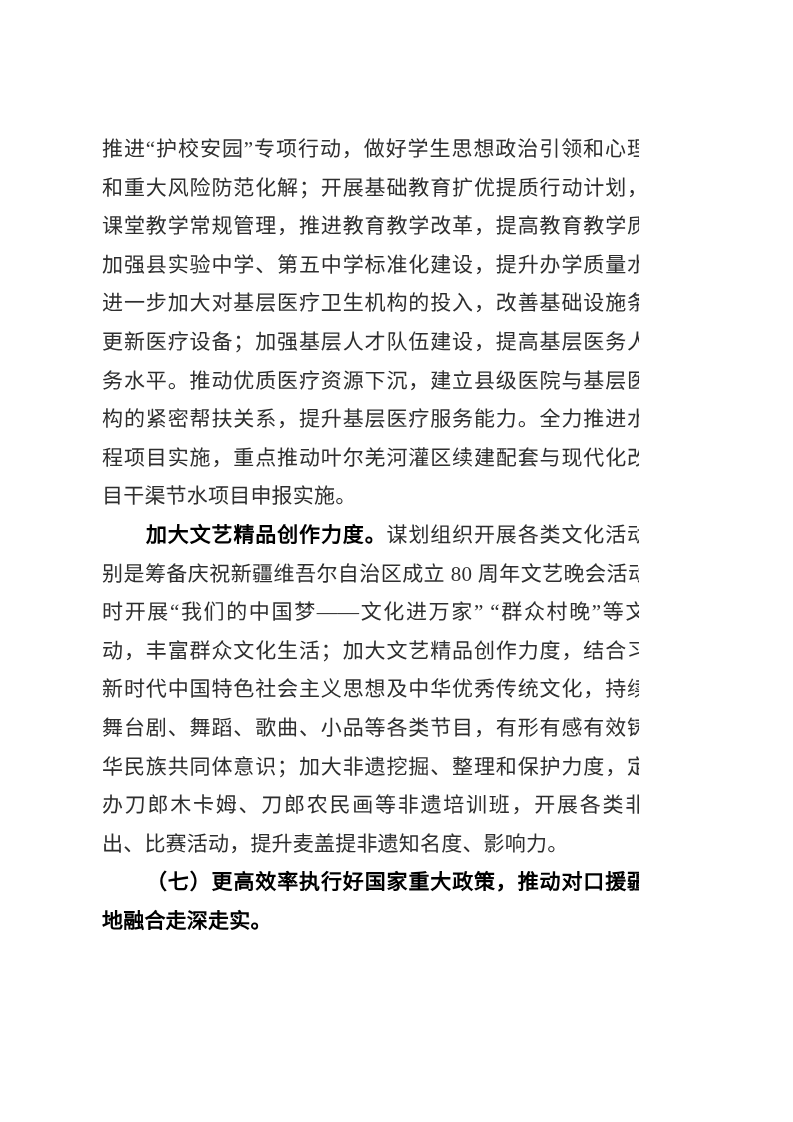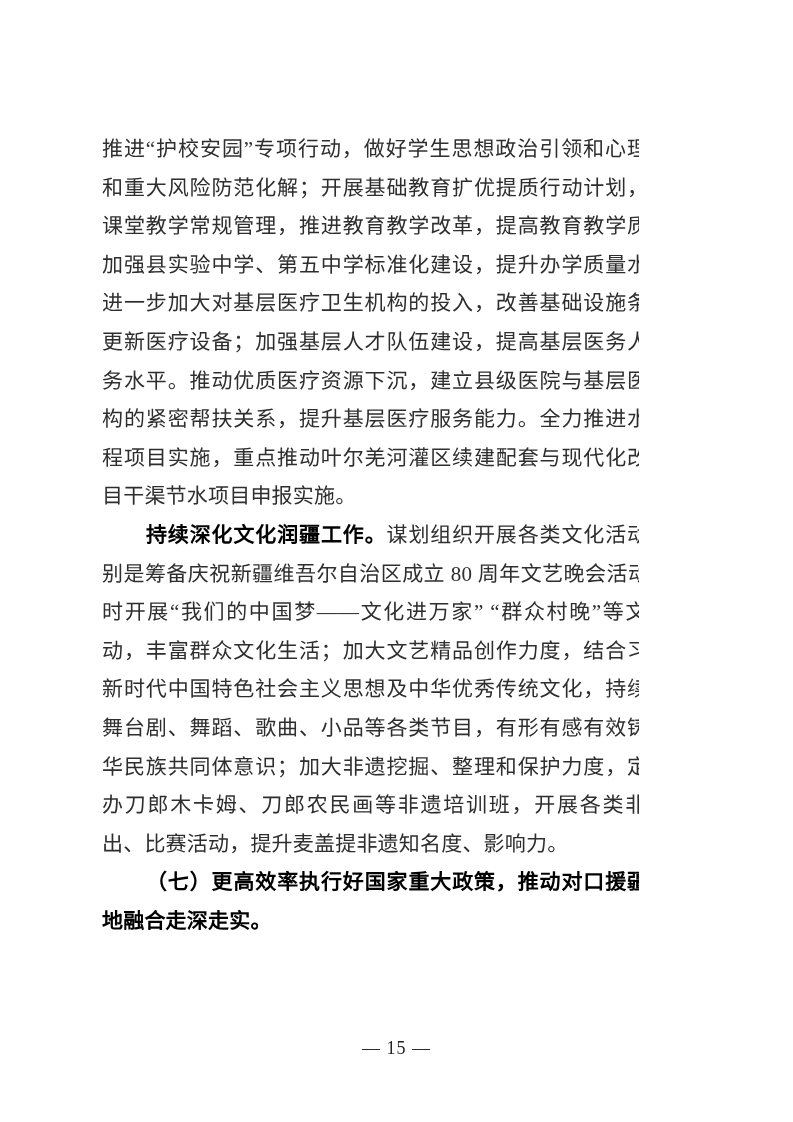--- a/index.html
+++ b/index.html
@@ -58,21 +58,20 @@
   }
 </style>
 </head>
 <body>
 
 <div class="page">
   <div class="content">
 
     <p class="para continued"><span>推进“护校安园”专项行动，做好学生思想政治引领和心理疏导和重大风险防范化解；开展基础教育扩优提质行动计划，加强课堂教学常规管理，推进教育教学改革，提高教育教学质量；加强县实验中学、第五中学标准化建设，提升办学质量水平。进一步加大对基层医疗卫生机构的投入，改善基础设施条件，更新医疗设备；加强基层人才队伍建设，提高基层医务人员业务水平。推动优质医疗资源下沉，建立县级医院与基层医疗机构的紧密帮扶关系，提升基层医疗服务能力。全力推进水利工程项目实施，重点推动叶尔羌河灌区续建配套与现代化改造项目干渠节水项目申报实施。</span></p>
 
-    <p class="para"><span class="lead">持续深化文化润疆工作。</span><span>谋划组织开展各类文化活动，特别是筹备庆祝新疆维吾尔自治区成立 80 周年文艺晚会活动，同时开展“我们的中国梦——文化进万家” “群众村晚”等文化活动，丰富群众文化生活；加大文艺精品创作力度，结合习近平新时代中国特色社会主义思想及中华优秀传统文化，持续编创舞台剧、舞蹈、歌曲、小品等各类节目，有形有感有效铸牢中华民族共同体意识；加大非遗挖掘、整理和保护力度，定期举办刀郎木卡姆、刀郎农民画等非遗培训班，开展各类非遗演出、比赛活动，提升麦盖提非遗知名度、影响力。</span></p>
+    <p class="para"><span class="lead">加大文艺精品创作力度。</span><span>谋划组织开展各类文化活动，特别是筹备庆祝新疆维吾尔自治区成立 80 周年文艺晚会活动，同时开展“我们的中国梦——文化进万家” “群众村晚”等文化活动，丰富群众文化生活；加大文艺精品创作力度，结合习近平新时代中国特色社会主义思想及中华优秀传统文化，持续编创舞台剧、舞蹈、歌曲、小品等各类节目，有形有感有效铸牢中华民族共同体意识；加大非遗挖掘、整理和保护力度，定期举办刀郎木卡姆、刀郎农民画等非遗培训班，开展各类非遗演出、比赛活动，提升麦盖提非遗知名度、影响力。</span></p>
 
     <p class="para heading"><span>（七）更高效率执行好国家重大政策，推动对口援疆和兵地融合走深走实。</span></p>
 
 
   </div>
 
-  <div class="footer"><span>— 15 —</span></div>
 </div>
 
 </body></html>

